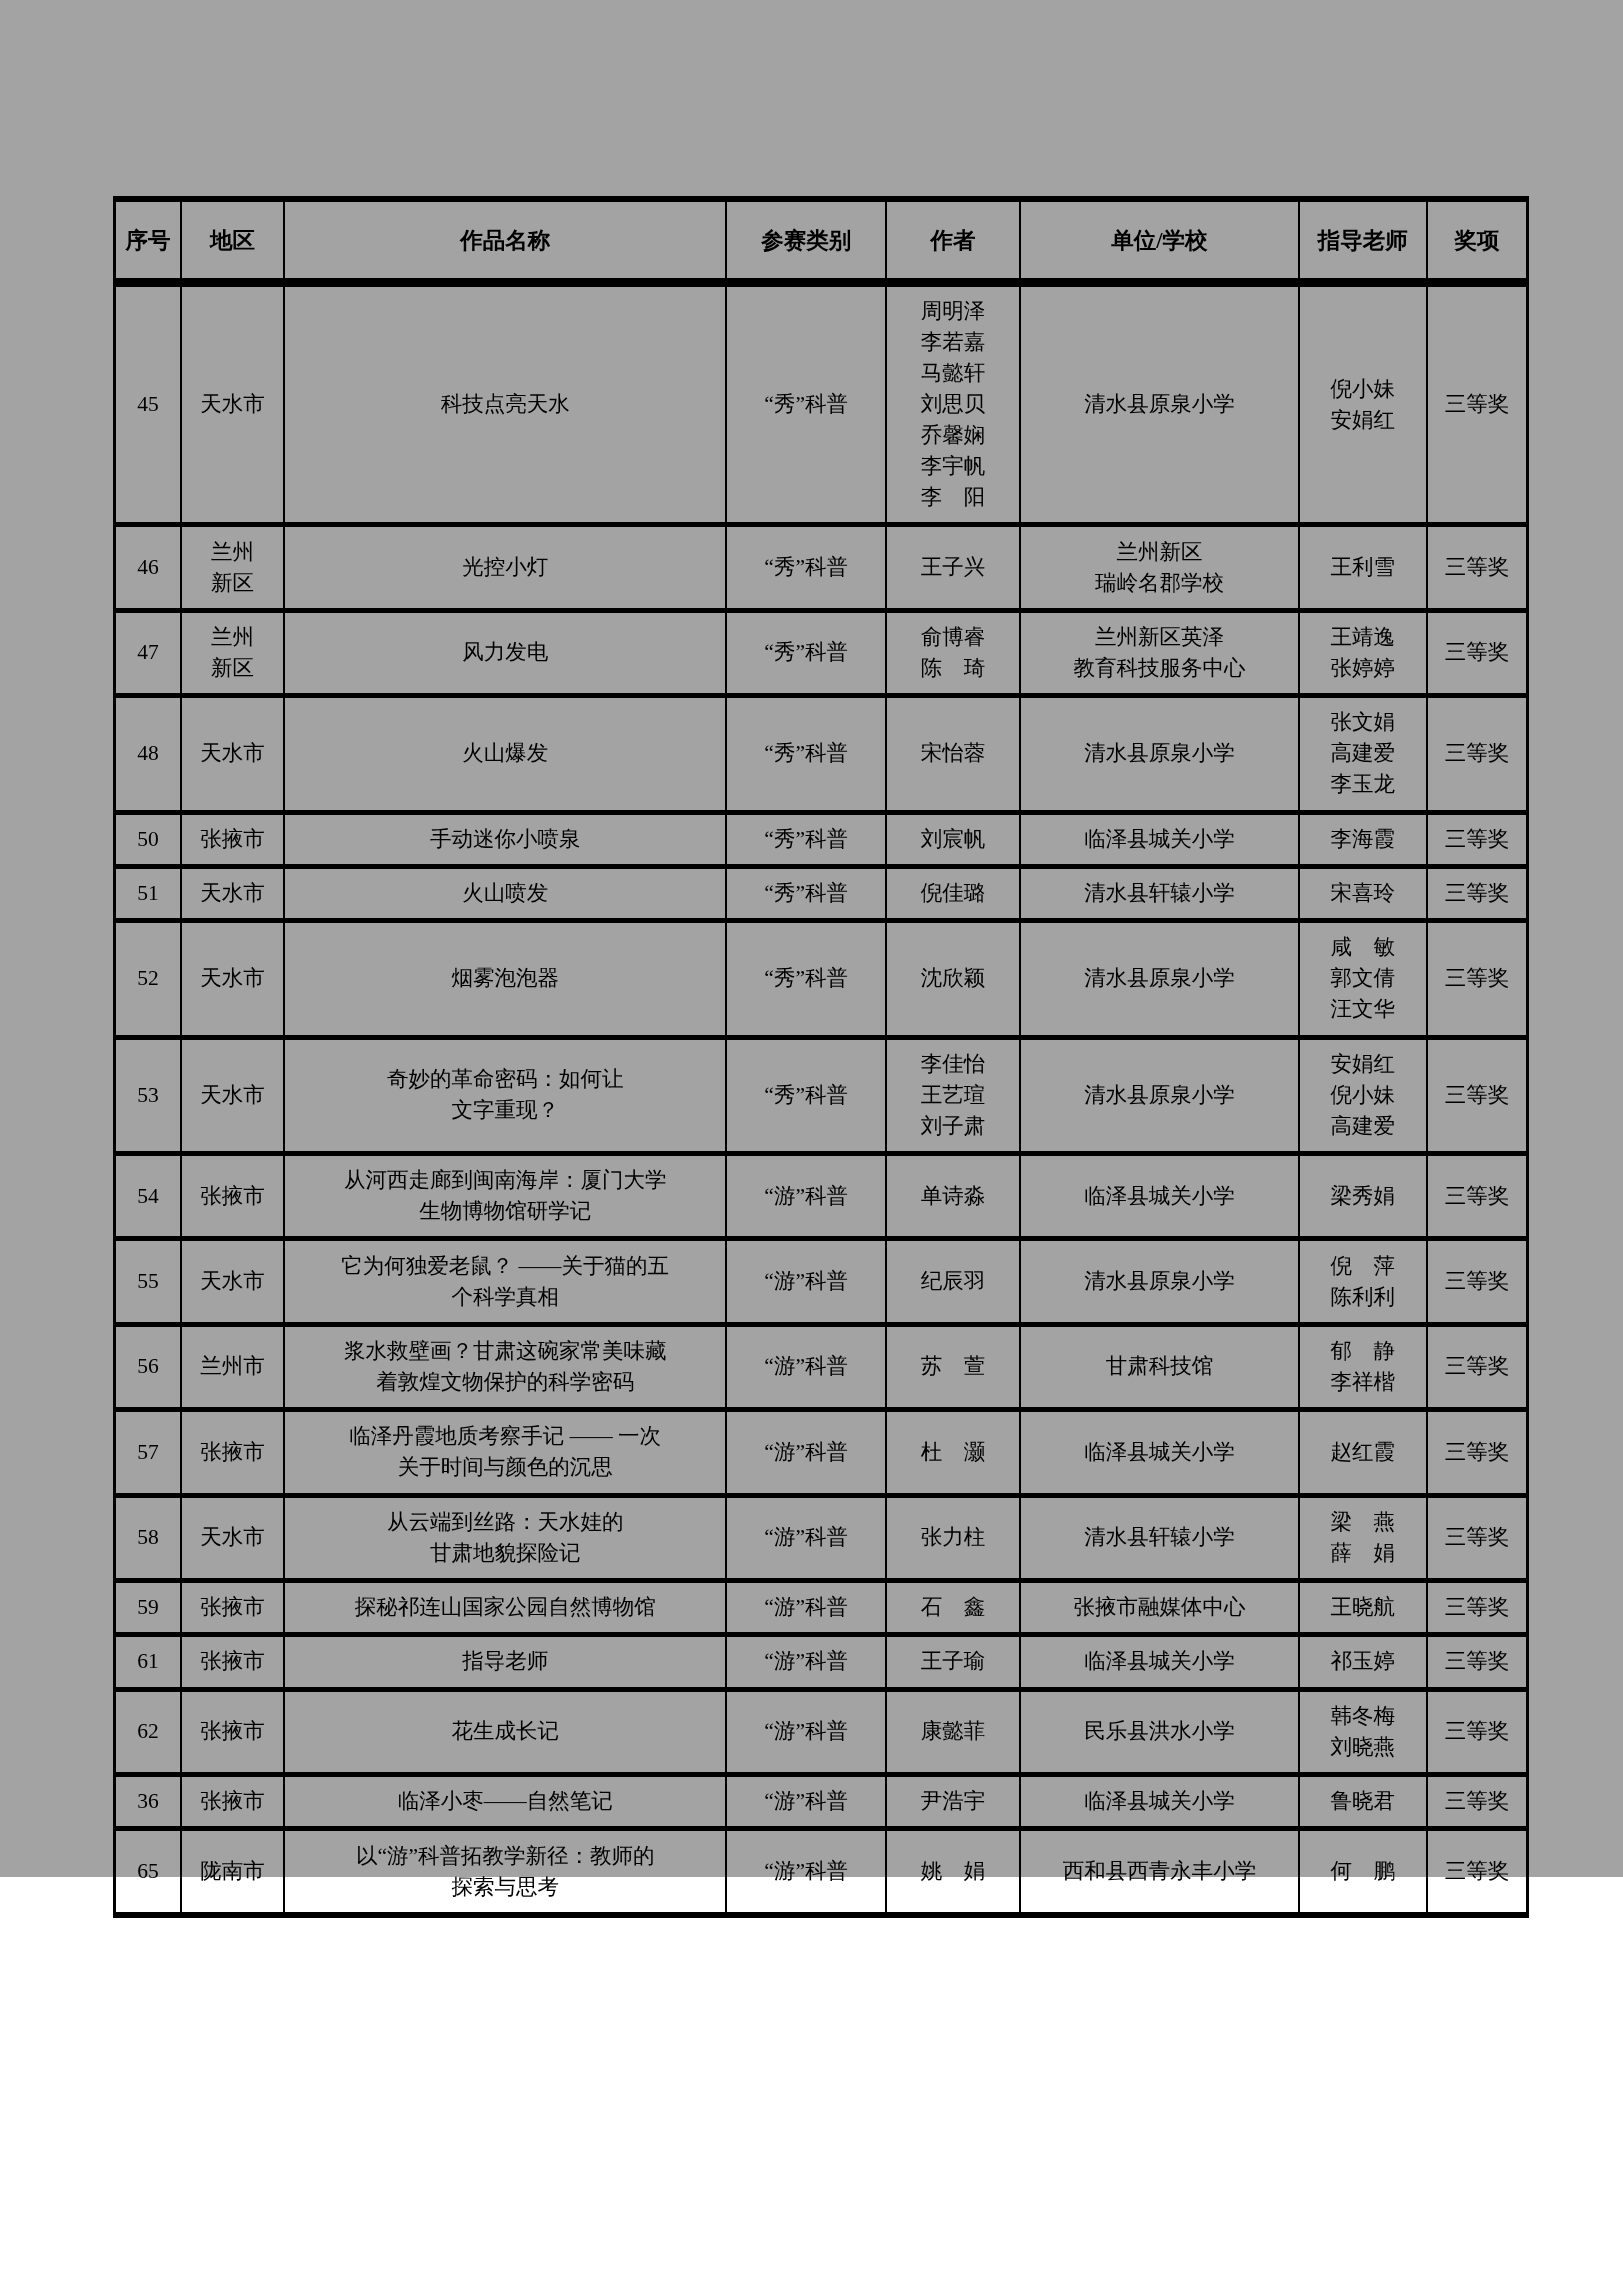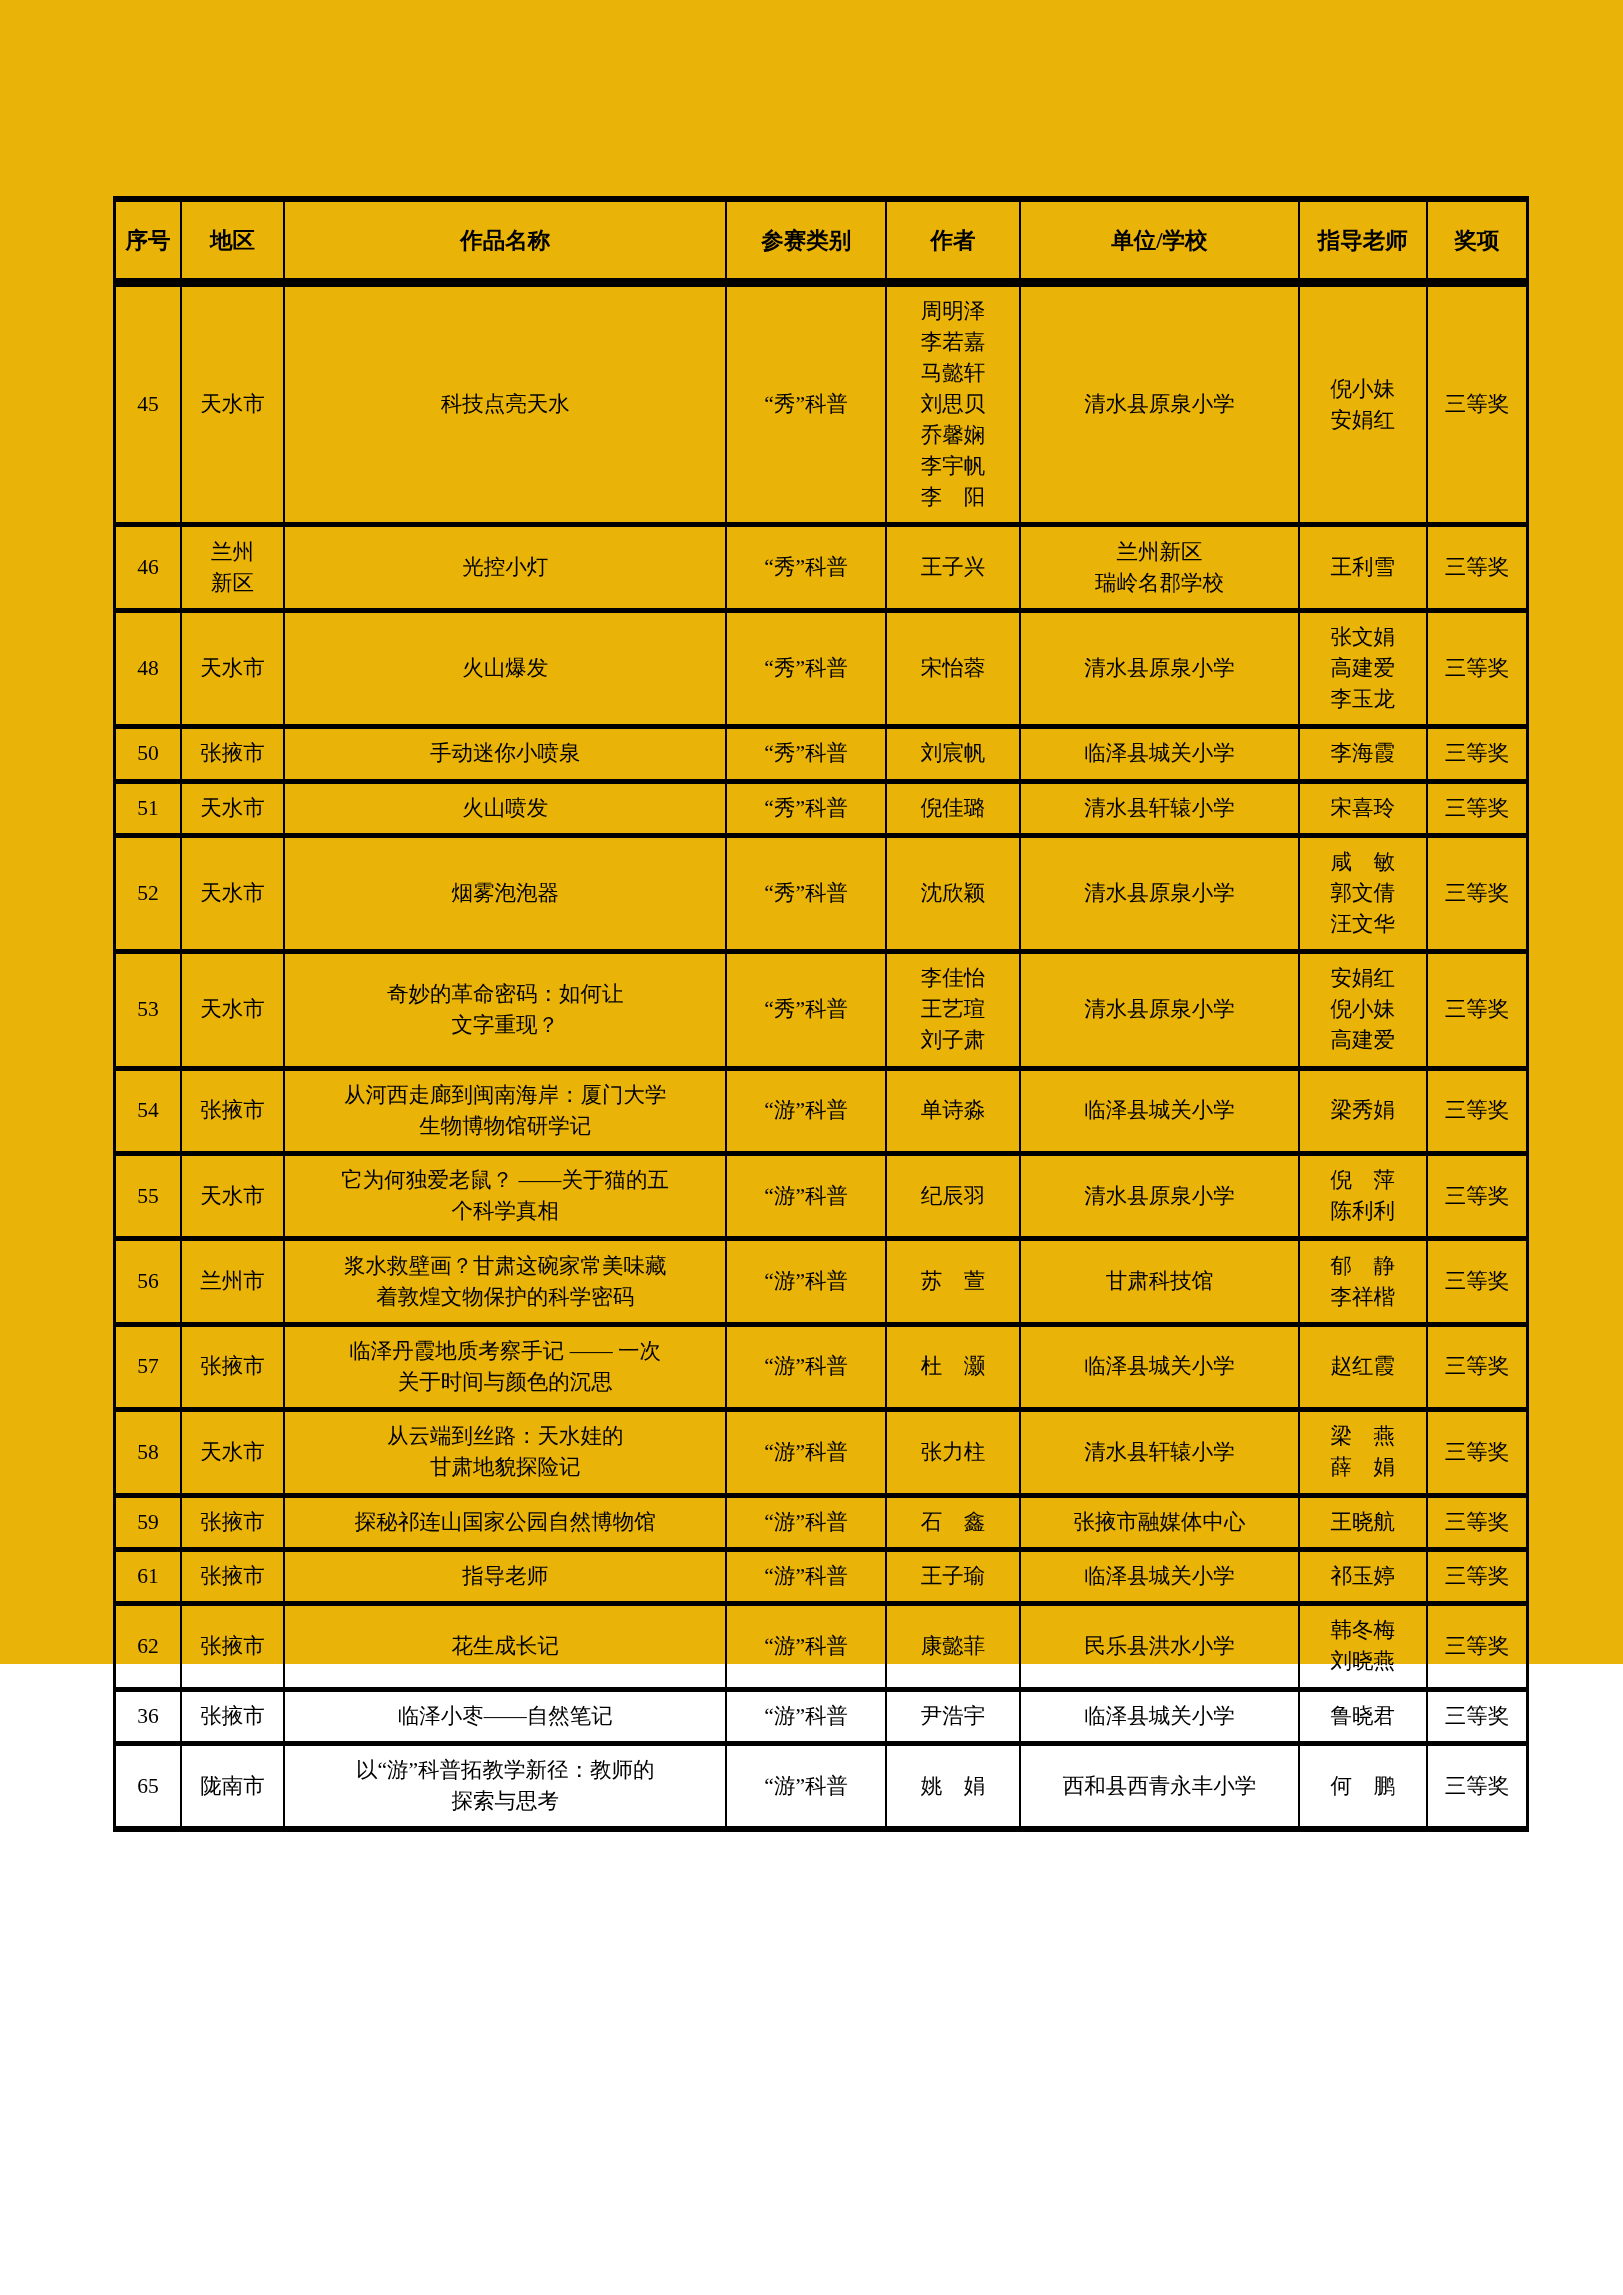--- a/index.html
+++ b/index.html
@@ -12,22 +12,22 @@
     width: 1623px;
     height: 2295px;
     font-family: "Liberation Serif", "DejaVu Serif", serif;
     color: #000000;
     overflow: hidden;
   }
   .sheet {
     position: absolute;
     left: 0; top: 0;
     width: 1623px;
-    height: 1664px;
-    background: #eab308;
+    height: 1877px;
+    background: #a3a3a3;
   }
   table.award-table {
     position: absolute;
     left: 113px;
     top: 196px;
     width: 1416px;
     border-collapse: collapse;
     table-layout: fixed;
     text-align: center;
     border-top: 6.1px solid #000;
@@ -119,20 +119,34 @@
 新区</td>
           <td>光控小灯</td>
           <td>“秀”科普</td>
           <td>王子兴</td>
           <td>兰州新区
 瑞岭名郡学校</td>
           <td>王利雪</td>
           <td>三等奖</td>
         </tr>
         <tr>
+          <td>47</td>
+          <td>兰州
+新区</td>
+          <td>风力发电</td>
+          <td>“秀”科普</td>
+          <td>俞博睿
+陈　琦</td>
+          <td>兰州新区英泽
+教育科技服务中心</td>
+          <td>王靖逸
+张婷婷</td>
+          <td>三等奖</td>
+        </tr>
+        <tr>
           <td>48</td>
           <td>天水市</td>
           <td>火山爆发</td>
           <td>“秀”科普</td>
           <td>宋怡蓉</td>
           <td>清水县原泉小学</td>
           <td>张文娟
 高建爱
 李玉龙</td>
           <td>三等奖</td>

